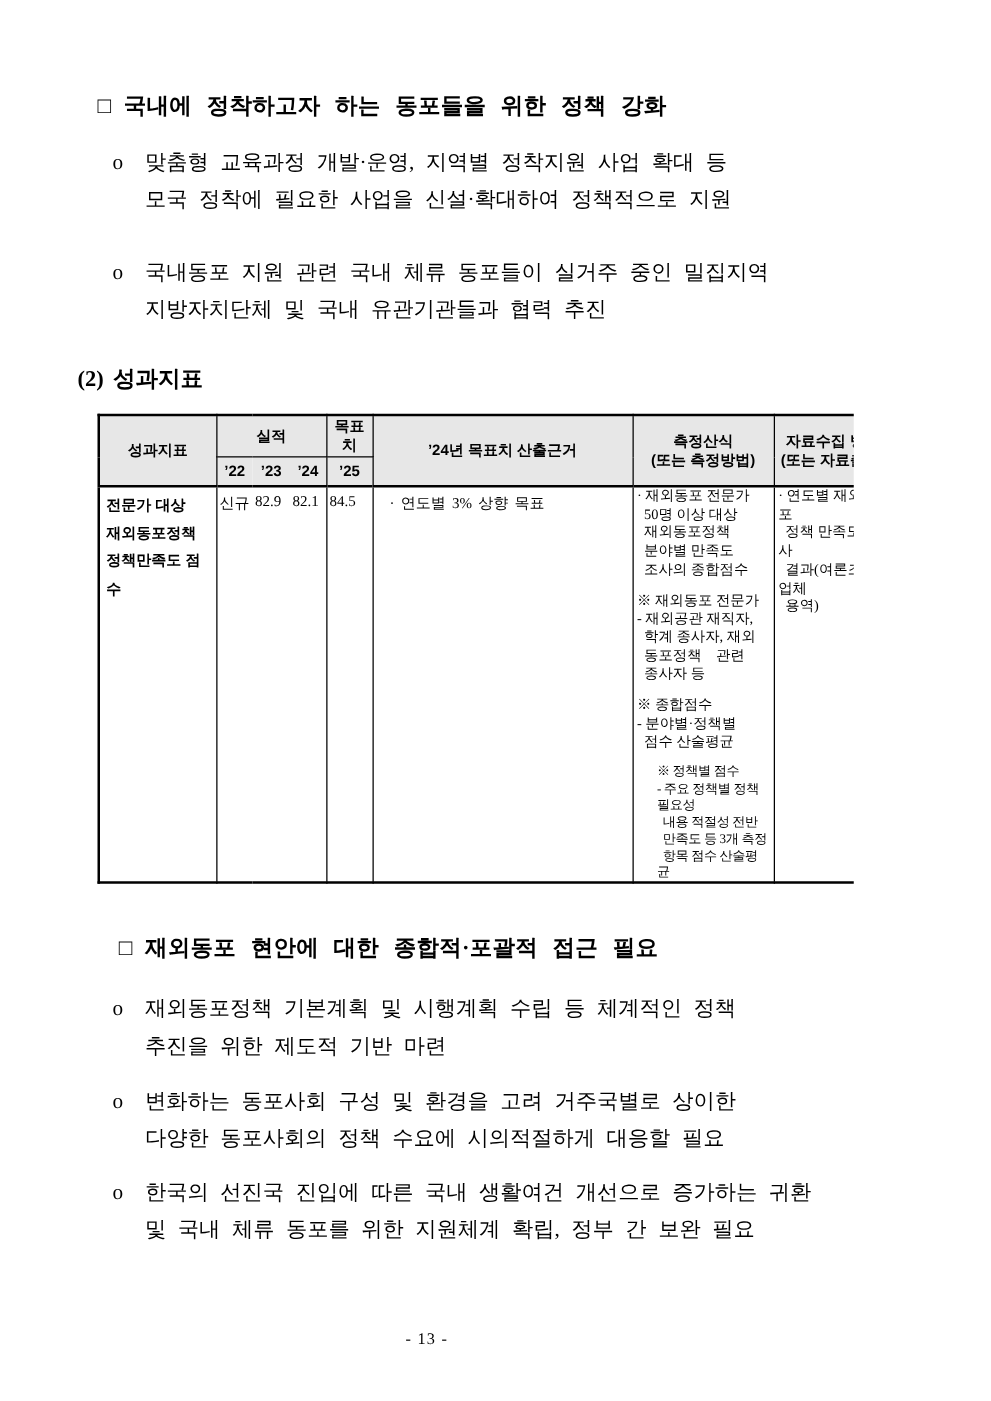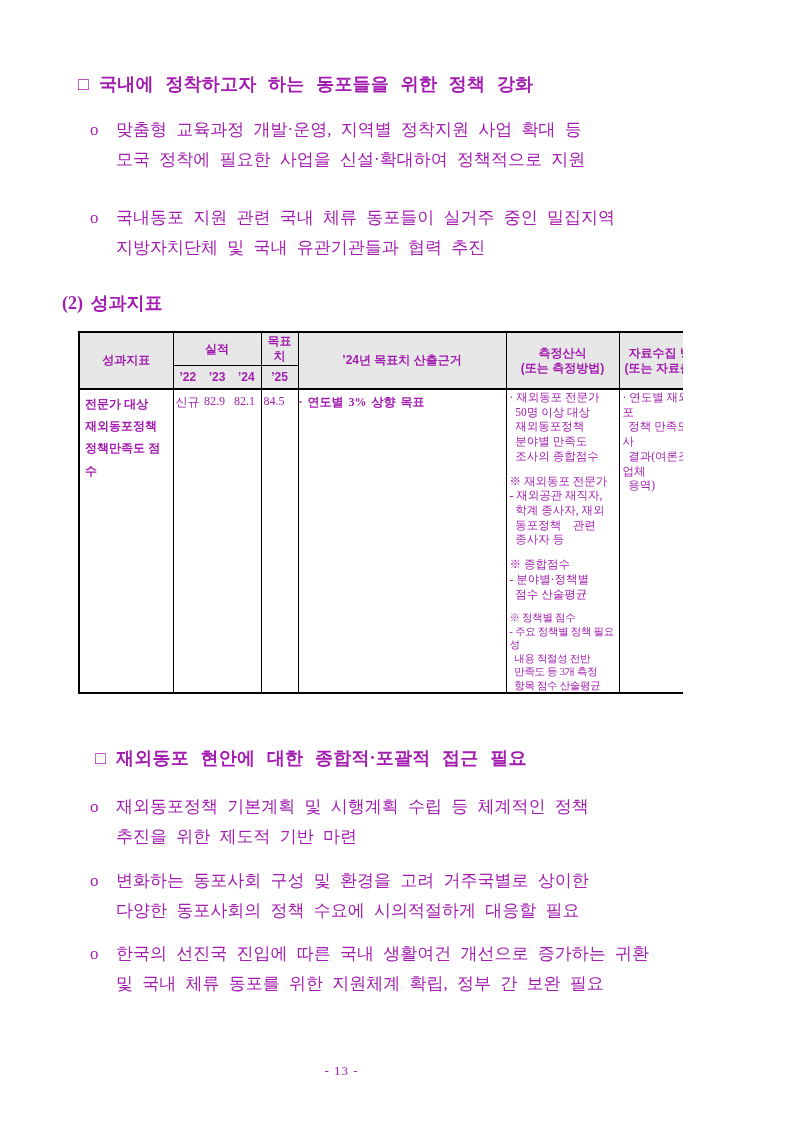--- a/index.html
+++ b/index.html
@@ -1,18 +1,18 @@
 <!DOCTYPE html>
 <html><head>
 <meta charset="utf-8">
 <style>
   html,body { margin:0; padding:0; background:#fff; }
   .page {
     position:relative; width:683px; height:1121px; background:#ffffff;
-    font-family:"Liberation Serif", serif; color:#a21caf; overflow:hidden;
+    font-family:"Liberation Serif", serif; color:#000000; overflow:hidden;
   }
   .heading {
     position:absolute; left:78px; font-weight:bold; font-size:18px;
     word-spacing:7px; letter-spacing:0.2px; white-space:nowrap;
   }
   .heading .hmark { margin-right:10px; font-weight:bold; }
   .subnum-heading {
     position:absolute; left:62px; font-weight:bold; font-size:18px;
     word-spacing:3px; white-space:nowrap;
   }
@@ -36,25 +36,25 @@
   .ptable tr.hrow1 th { height:20px; }
   .ptable tr.hrow2 th { height:20px; border-bottom:2px solid #000;text-align:center; }
   .ptable td { font-size:12px; vertical-align:top; background:#fff; }
   td.c-ind {
     font-family:Liberation Sans, sans-serif; font-weight:bold;
     white-space:pre-wrap; line-height:1.85; padding:3px 5px; height:282px;
   }
   td.c-val { text-align:left; padding-top:4px; }
   .noR { border-right:none !important; }
   .noL { border-left:none !important; }
-  td.c-basis { padding:4px 0; word-spacing:2px;font-weight:bold; }
+  td.c-basis { padding:4px 13px; word-spacing:2px; }
   td.c-formula, td.c-source { font-size:11.5px; padding:0 3px; }
   .blk { white-space:pre-wrap; line-height:1.28; margin-bottom:10px; }
   .blk:last-child { margin-bottom:0; }
-  .blk.tight { font-size:10.5px; letter-spacing:-0.3px; }
+  .blk.tight { font-size:10.5px; letter-spacing:-0.3px;margin-left:16px; }
 
   .page-number {
     position:absolute; left:0; top:1063px; width:100%;
     text-align:center; font-size:13px; letter-spacing:1px;
   }
 </style>
 </head>
 <body>
 
 <div class="page">

